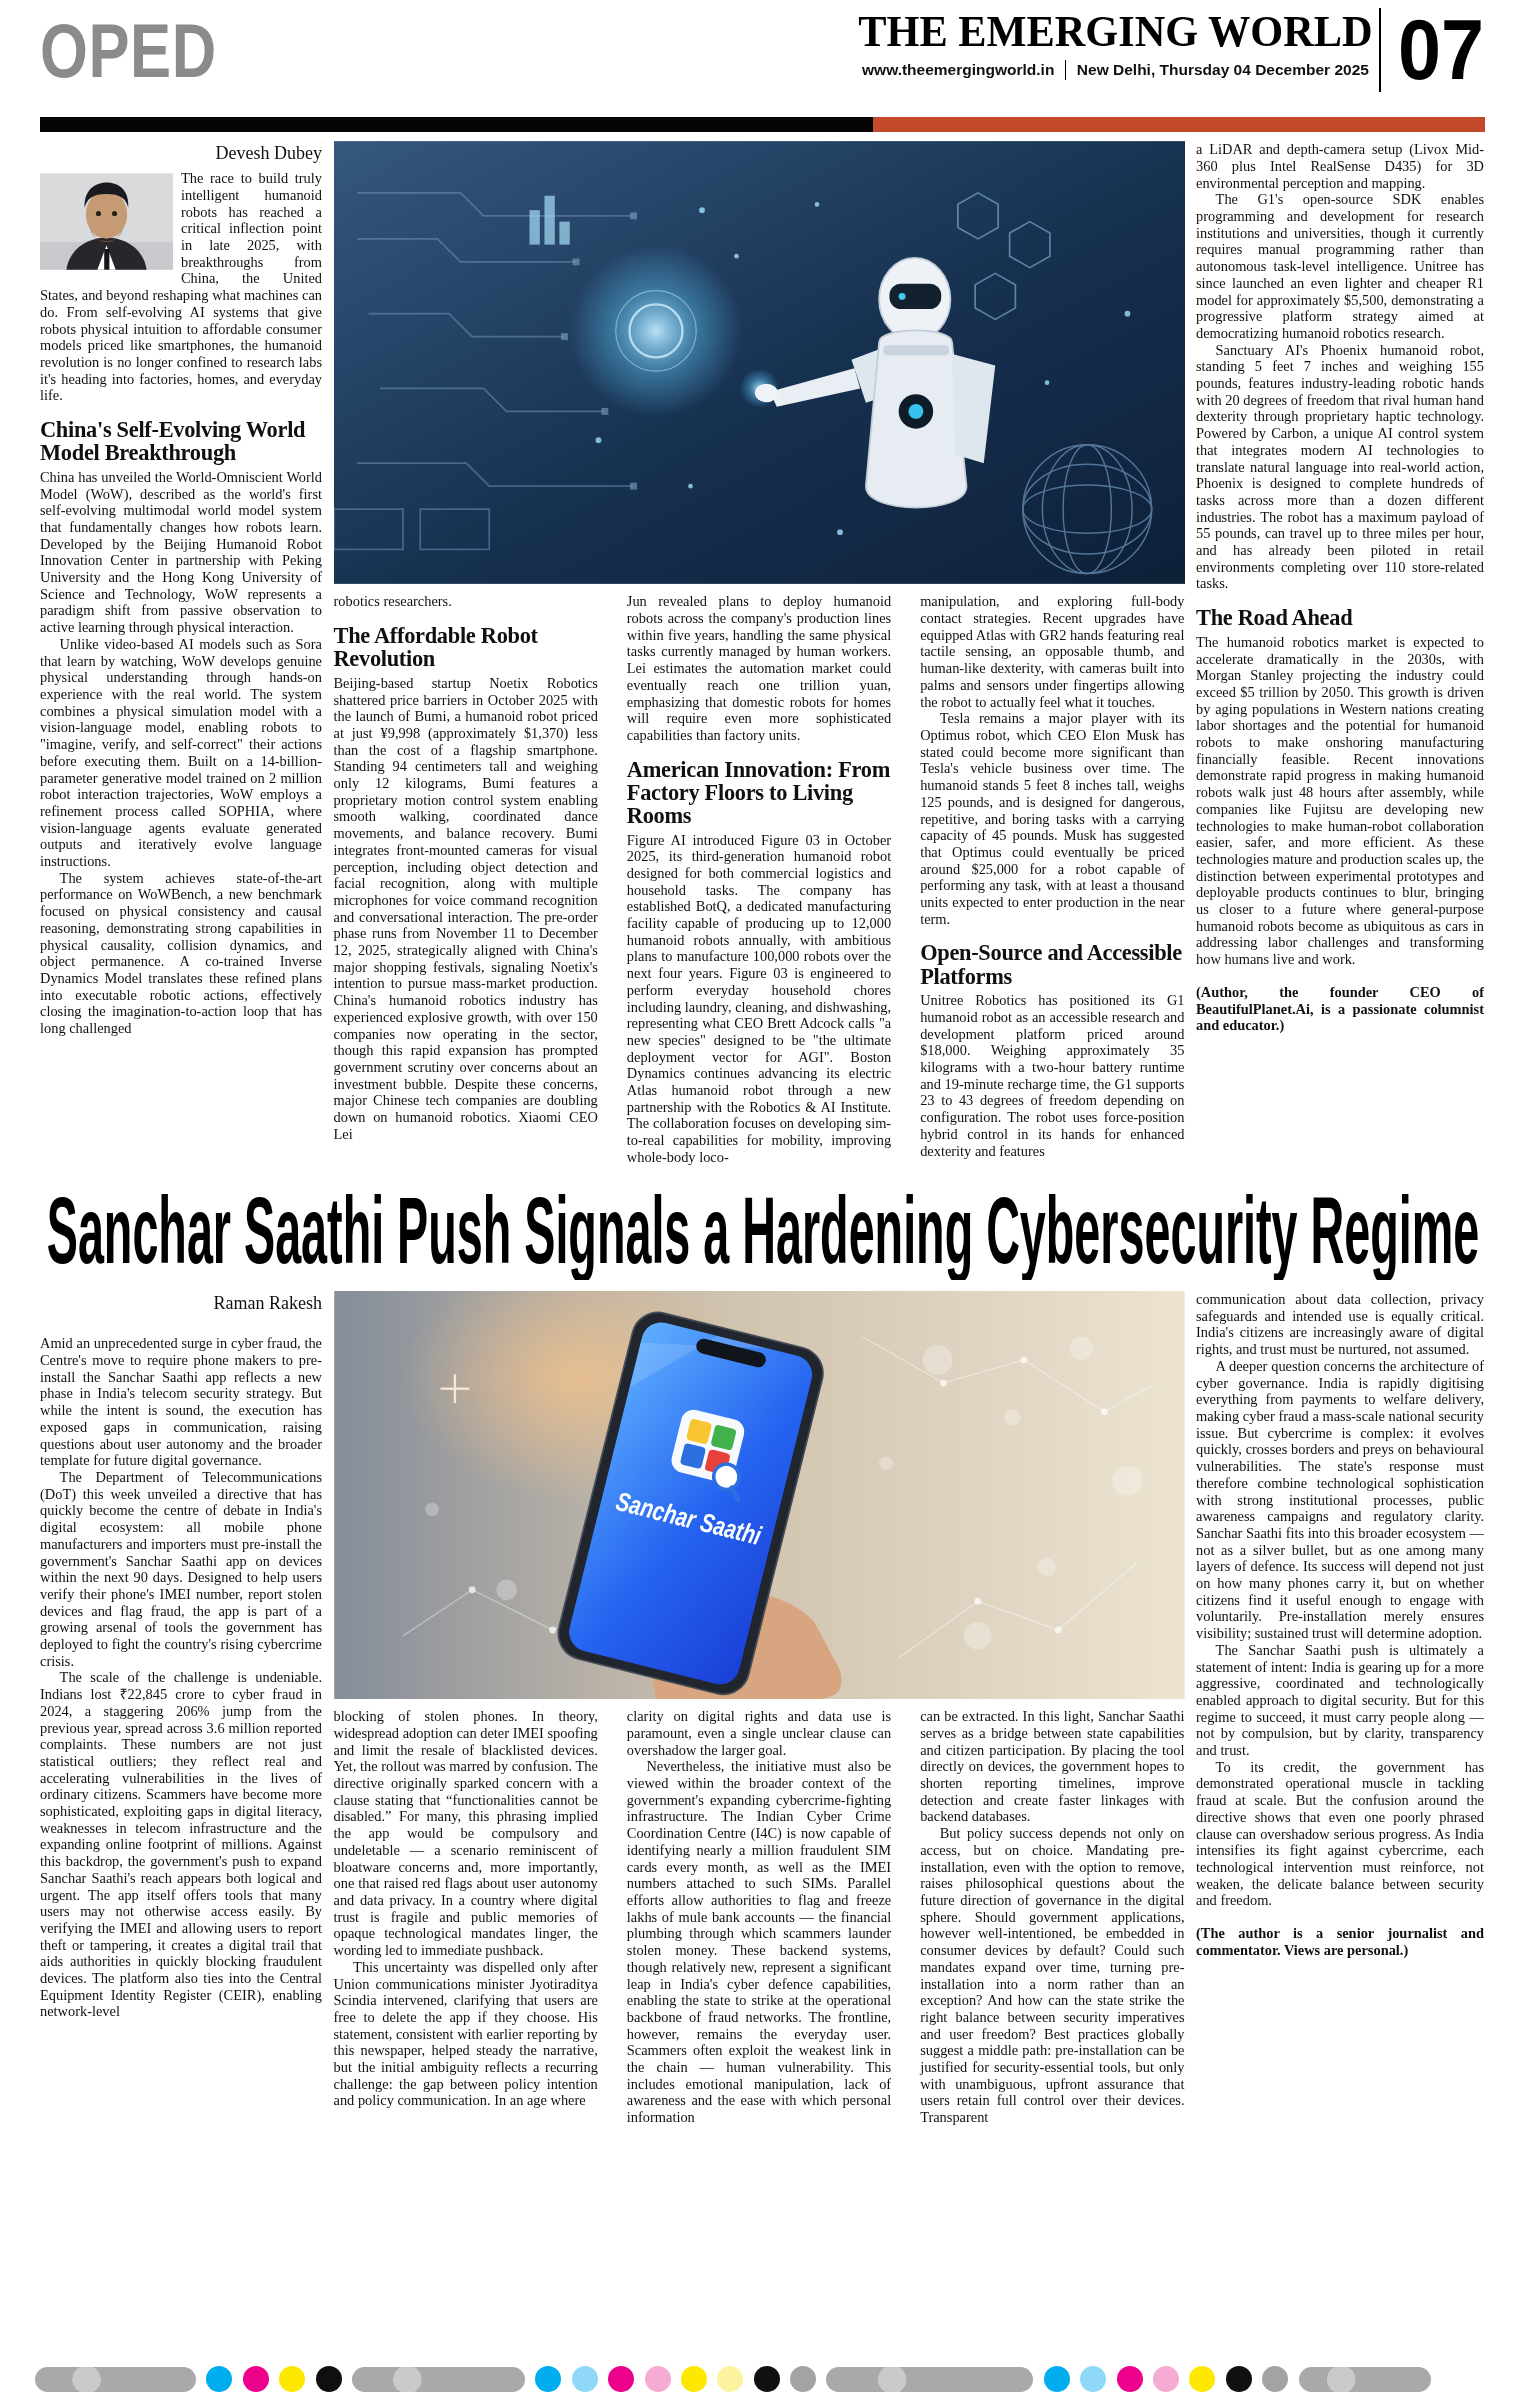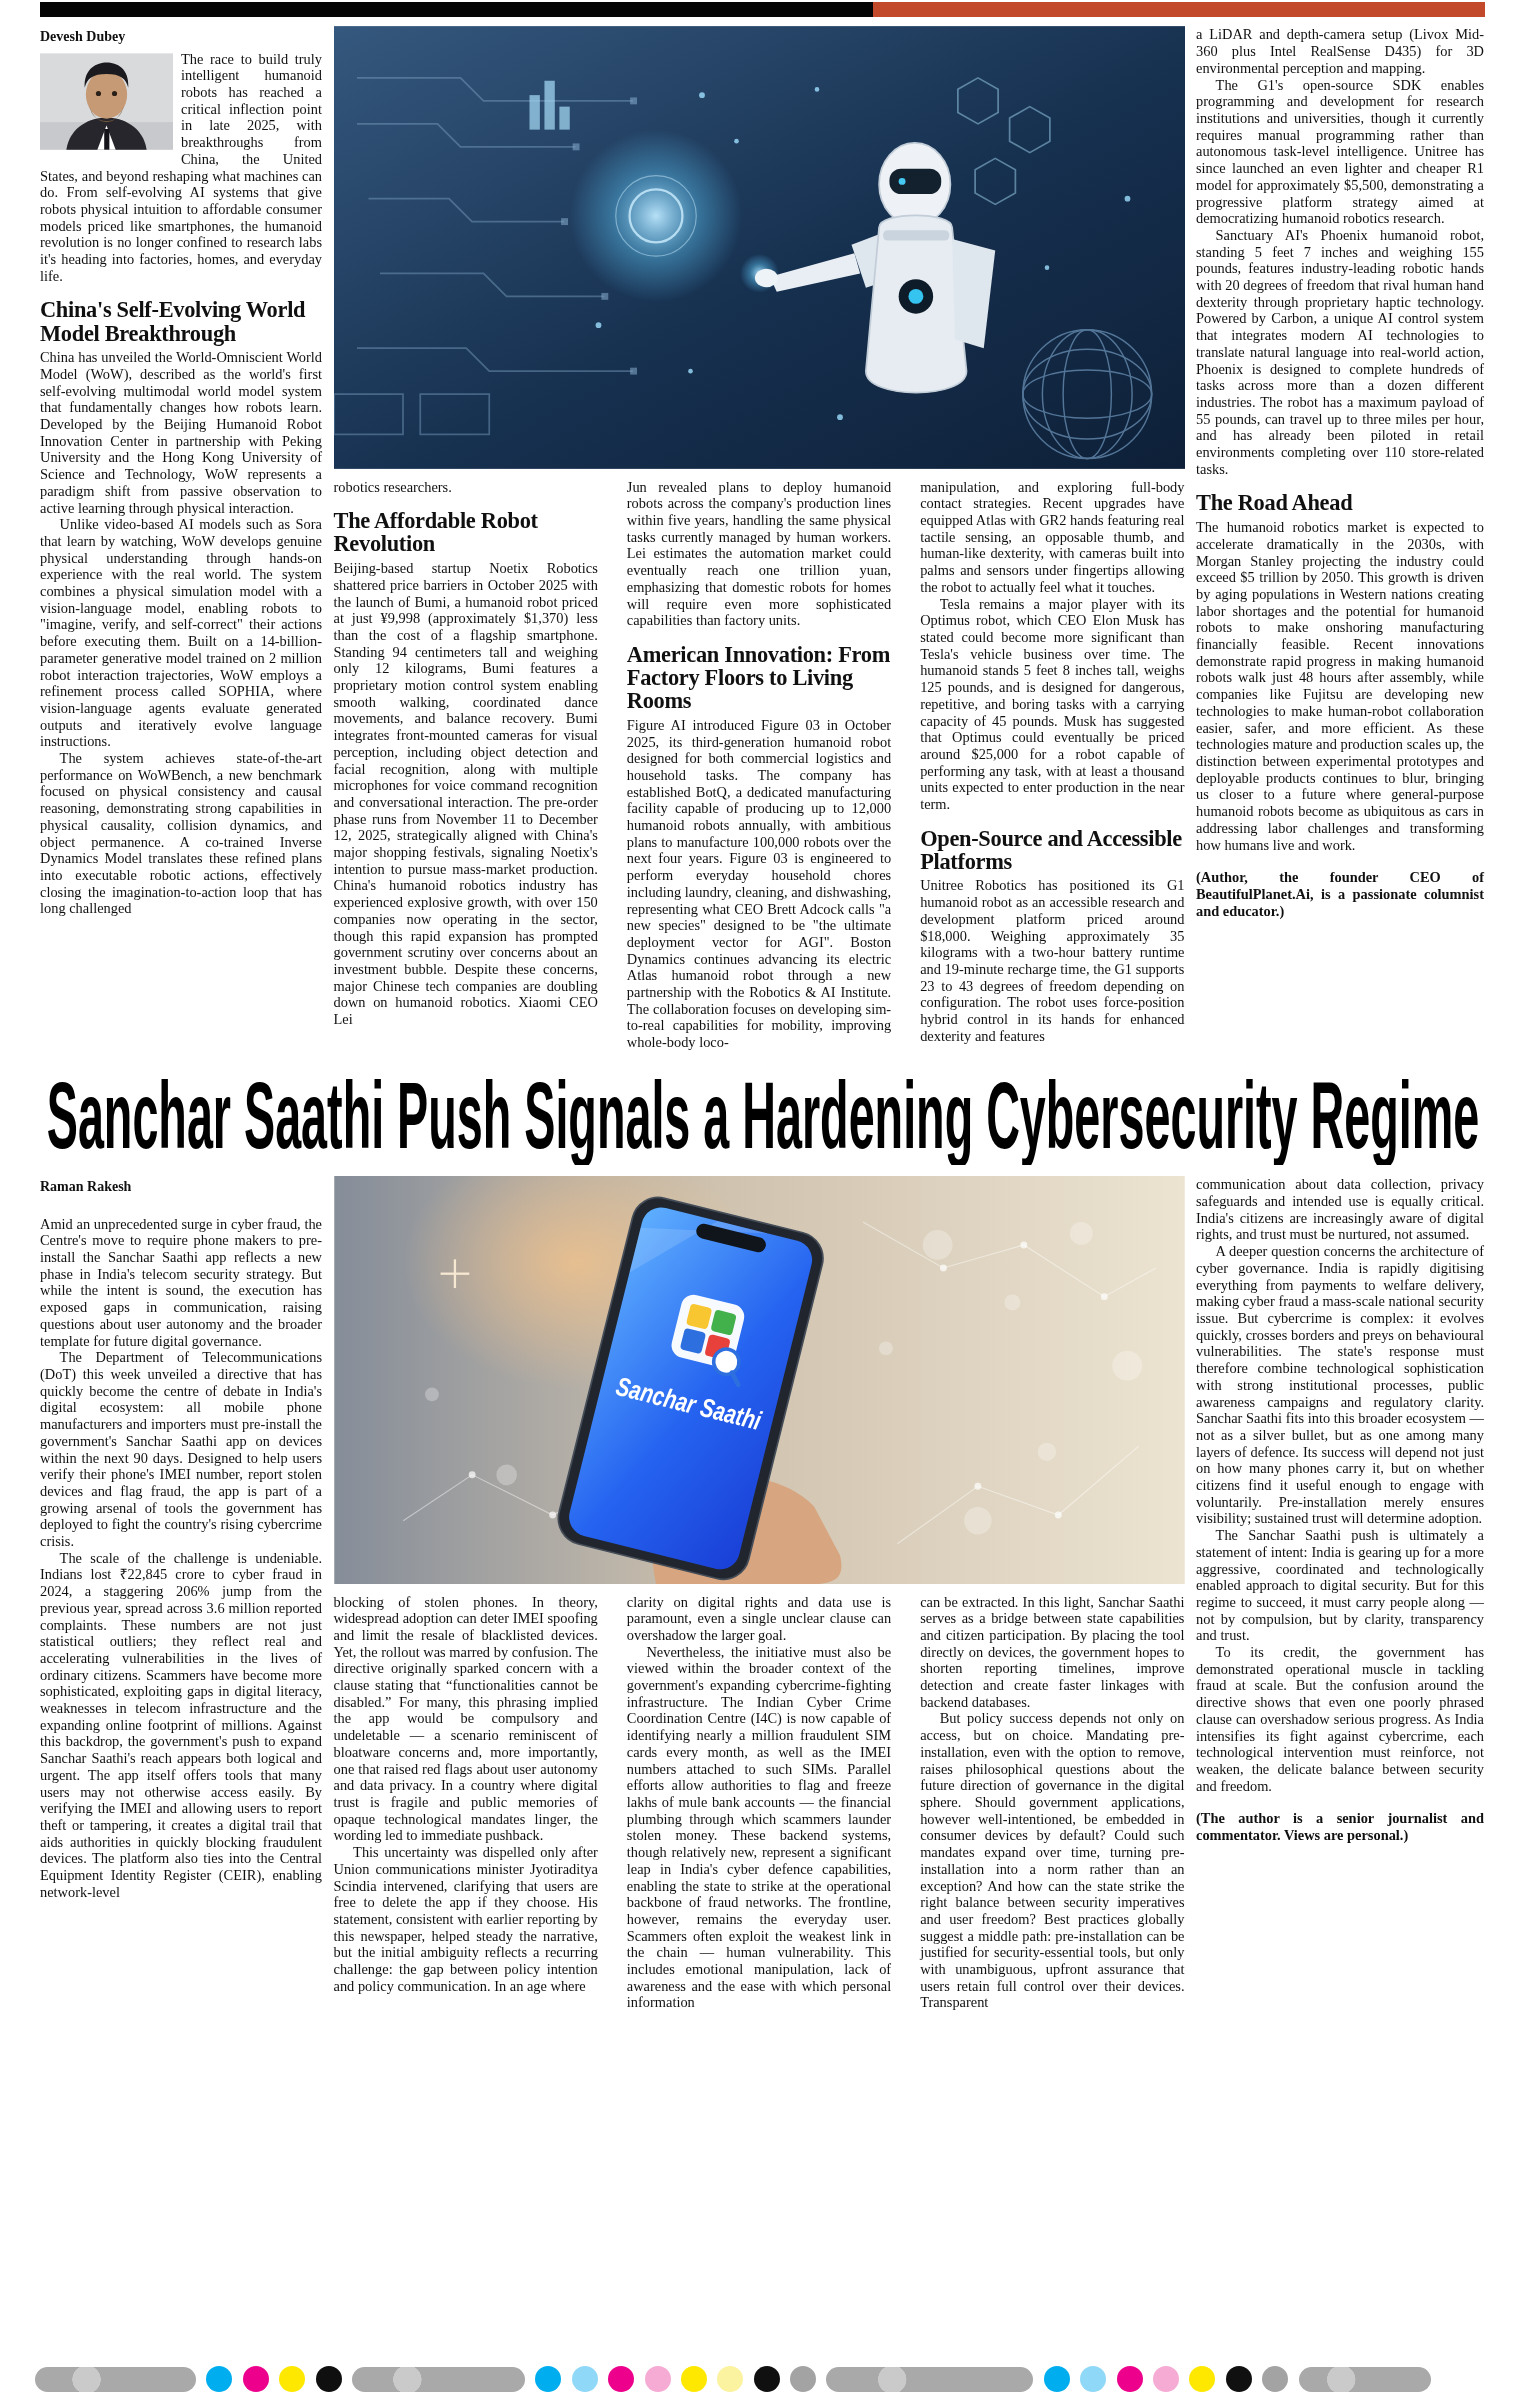--- a/index.html
+++ b/index.html
@@ -21,39 +21,60 @@
   .rulebar .accent{flex:1;background:#c2492a;}
   
   .headline-wrap{text-align:center;margin:11.5px 40px 0 40px;}
   
   .cols{display:flex;gap:11.5px;padding:0 40px;align-items:flex-start;margin-top:9.2px;}
   .colA{width:282px;}
   .mid{width:851px;}
   .colE{width:288px;}
   .threecols{display:flex;gap:29px;margin-top:9.2px;}
   .tc{width:276px;}
-  .byline{text-align:left;font-weight:bold;font-size:14px;margin:2.3px 0 5.8px 0;}
+  .byline{text-align:right;font-weight:normal;font-size:18px;margin:2.3px 0 5.8px 0;}
   .bodytext p{margin:0;font-size:14.4px;line-height:1.16;text-align:justify;text-indent:19.6px;}
   .bodytext p.noindent{text-indent:0;}
   .sub{font-weight:bold;font-size:22.4px;line-height:1.03;margin:14px 0 4.6px 0;letter-spacing:-0.3px;}
   .sig{font-weight:bold;margin-top:16px !important;}
   .author-photo{float:left;width:133px;height:97px;margin:2.3px 8px 1.2px 0;}
   .imgblock{display:block;}
   
   .regmarks{position:absolute;left:35px;right:35px;bottom:5.8px;height:32px;display:flex;
             align-items:center;gap:10.4px;}
   .regbar{height:25px;border-radius:12.7px;background-color:#a9a9a9;
           background-image:radial-gradient(circle at 32% 50%,rgba(255,255,255,.38) 0 14px,rgba(0,0,0,0) 14.4px);}
   .regdot{width:26px;height:26px;border-radius:50%;}
 </style>
 </head>
 <body>
 
 <div class="page">
 
+  <div class="header">
+    <div class="oped">OPED</div>
+
+    <div class="mast-block">
+      <svg width="529" height="48" viewBox="0 0 920 84">
+        <text x="460" y="66" text-anchor="middle" font-family="Liberation Serif, serif" font-weight="bold" font-size="78" fill="#000" textLength="900" lengthAdjust="spacingAndGlyphs">THE EMERGING WORLD</text>
+      </svg>
+      <div class="mast-sub">
+        <span>www.theemergingworld.in</span>
+        <span class="mast-divider"></span>
+        <span>New Delhi, Thursday 04 December 2025</span>
+      </div>
+    </div>
+
+    <div class="pageno-block">
+      <div class="pageno-rule"></div>
+      <svg width="92" height="86" viewBox="0 0 160 150">
+        <text x="80" y="124" text-anchor="middle" font-family="Liberation Sans, sans-serif" font-weight="bold" font-size="148" fill="#000" textLength="150" lengthAdjust="spacingAndGlyphs">07</text>
+      </svg>
+    </div>
+  </div>
 
   <div class="rulebar">
     <div class="black"></div>
     <div class="accent"></div>
   </div>
 
 
   <div class="cols">
 
     <div class="colA bodytext">

